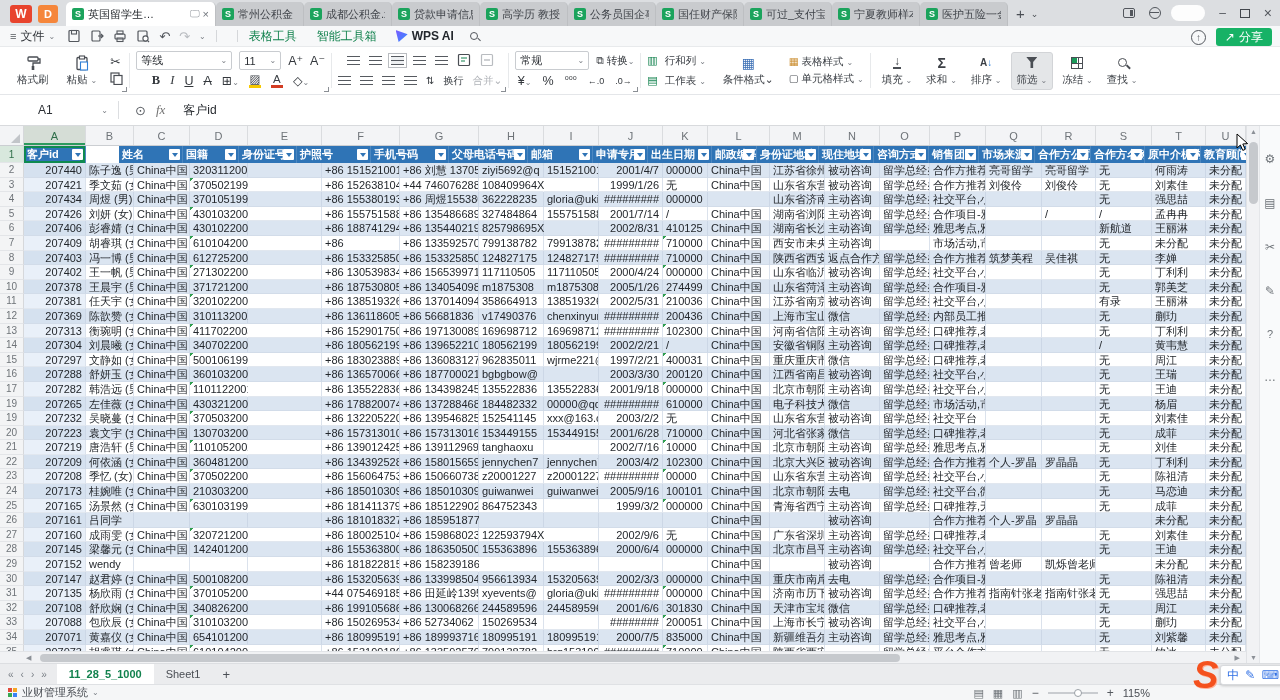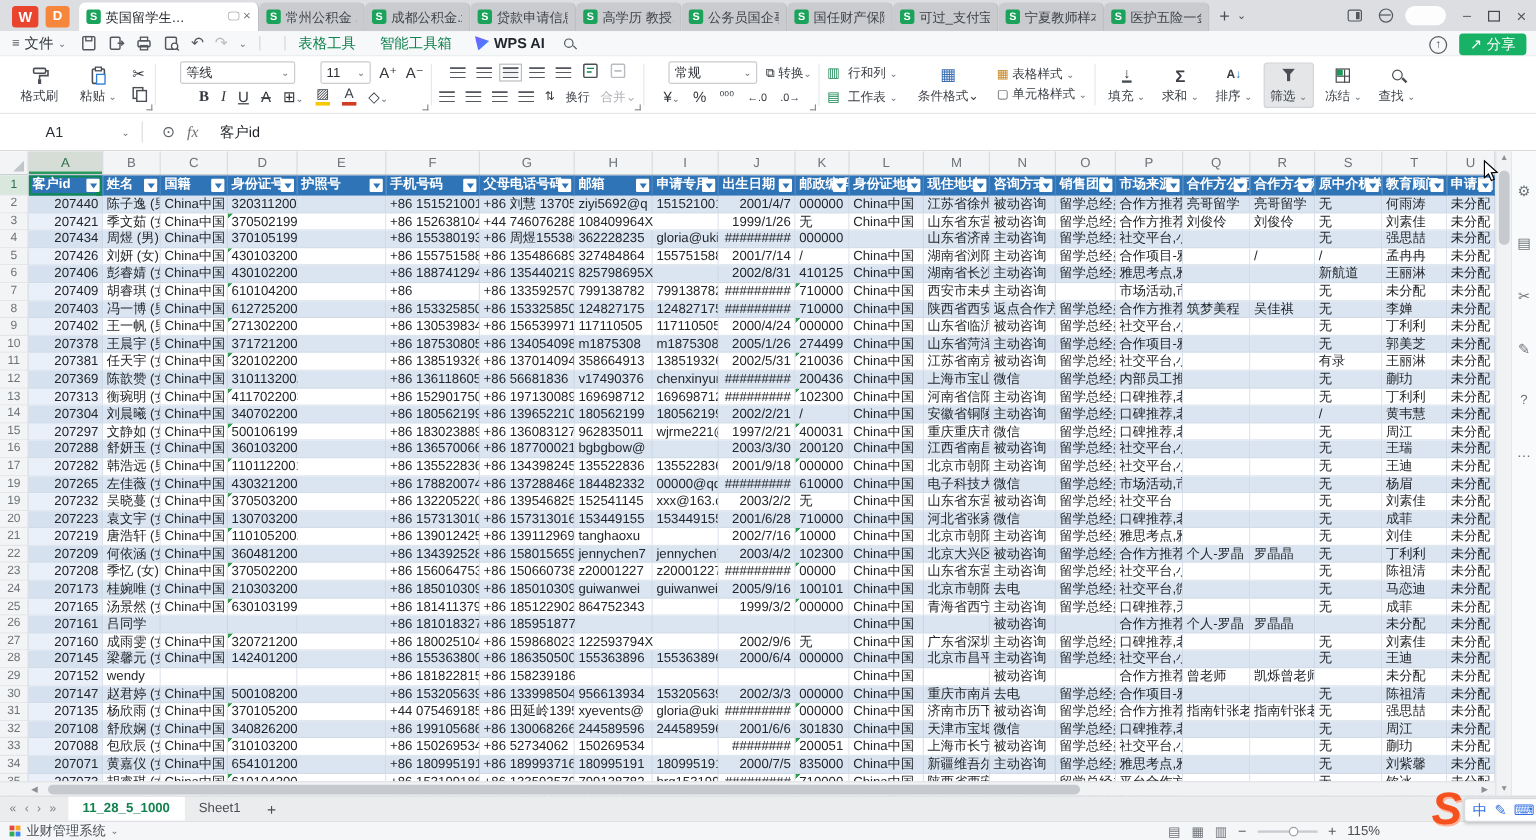--- a/index.html
+++ b/index.html
@@ -52,21 +52,21 @@
 
   
   .ribbon { position:absolute; left:0; top:47px; width:1280px; height:48px; background:#fff; border-bottom:1px solid #e4e6e9; display:flex; align-items:stretch; color:#3c4046; font-size:11px; }
   .rg { display:flex; flex-direction:column; justify-content:center; align-items:center; padding:3px 6px; position:relative; }
   .rdiv { width:1px; background:#e7e9eb; margin:6px 0; }
   .bigbtn { display:flex; flex-direction:column; align-items:center; justify-content:center; gap:2px; padding:2px 5px; border-radius:3px; }
   .bigbtn .lab { font-size:10.5px; white-space:nowrap; }
   .bigbtn.on { background:#e4e6e8; border:1px solid #d2d4d7; }
   .stack2 { display:flex; flex-direction:column; justify-content:center; gap:3px; }
   .rrow { display:flex; align-items:center; gap:7px; height:20px; }
-  .selbox { border:1px solid #c9ccd0; border-radius:2px; background:#fff; height:19px; display:flex; align-items:center; padding:0 4px; gap:6px; font-size:11px; color:#2b2f34;margin-left:14px; }
+  .selbox { border:1px solid #c9ccd0; border-radius:2px; background:#fff; height:19px; display:flex; align-items:center; padding:0 4px; gap:6px; font-size:11px; color:#2b2f34; }
   .selbox .car,.car8 { font-size:8px; color:#7b7f86; }
   .fbtn { font-size:12.5px; color:#34383d; }
   .fbtn.b { font-weight:bold; font-family:"Liberation Serif",serif; }
   .fbtn.i { font-style:italic; font-family:"Liberation Serif",serif; }
   .fbtn.u { text-decoration:underline; }
   .fbtn.s { text-decoration:line-through; }
   .colorbar { display:inline-block; width:12px; border-bottom:3px solid; font-size:11.5px; line-height:12px; text-align:center; }
   .stripes { display:inline-block; width:13px; height:9px; background:repeating-linear-gradient(to bottom,#565a60 0 1.2px,transparent 1.2px 4px); }
   .stripes.boxed { outline:1px solid #b9bcc0; outline-offset:2px; background-color:#eef0f2; }
   .corner { position:absolute; right:2px; bottom:2px; width:5px; height:5px; border-right:1.4px solid #8a8e94; border-bottom:1.4px solid #8a8e94; }
@@ -476,21 +476,21 @@
         <div class="colh" style="width: 56px;">S</div>
         <div class="colh" style="width: 54px;">T</div>
         <div class="colh" style="width: 40px;">U</div>
       </div>
     <div class="rowwrap" id="grid-rows">
         <div class="grow hdr">
           <div class="gut">1</div>
           <div class="hcell a1" style="width: 62px;"><span>客户id</span><span class="chip">
               <i></i>
             </span></div>
-          <div class="hcell" style="width: 48px;"><span>姓名</span><span class="chip">
+          <div class="hcell" style="width: 64px; margin-left: 33px;"><span>姓名</span><span class="chip">
               <i></i>
             </span></div>
           <div class="hcell" style="width: 56px;"><span>国籍</span><span class="chip">
               <i></i>
             </span></div>
           <div class="hcell" style="width: 58px;"><span>身份证号</span><span class="chip">
               <i></i>
             </span></div>
           <div class="hcell" style="width: 74px;"><span>护照号</span><span class="chip">
               <i></i>

